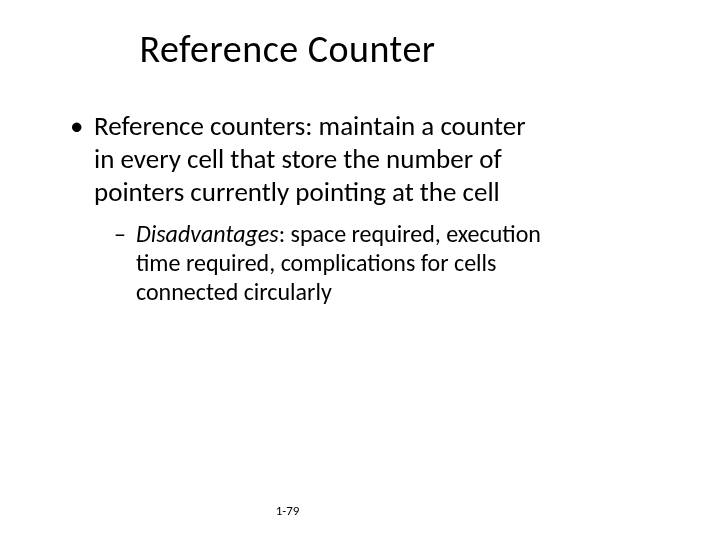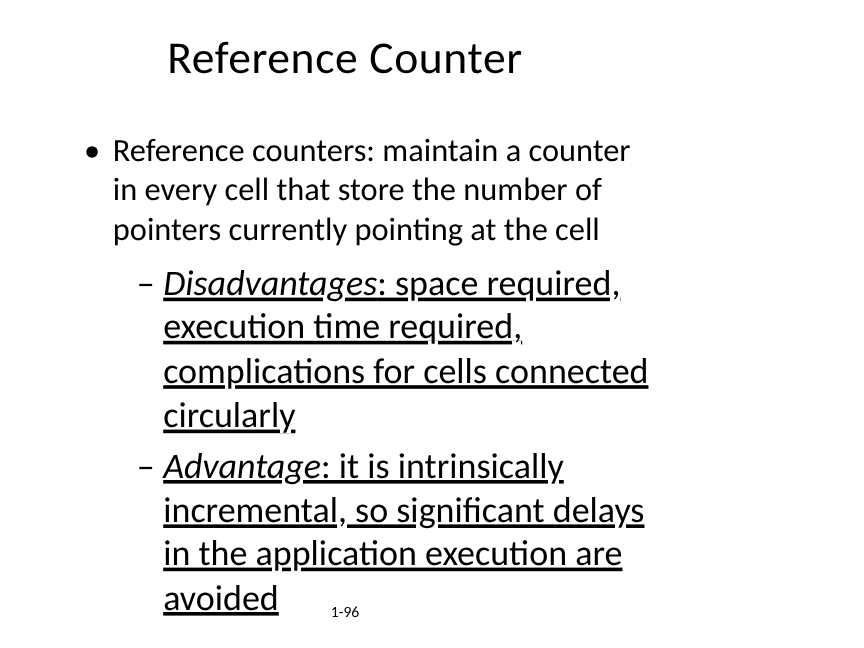--- a/index.html
+++ b/index.html
@@ -46,26 +46,25 @@
     left: 0;
     top: 0;
     font-size: 27px;
   }
   ul.level2 {
     list-style: none;
     padding: 0;
     margin: 10px 0 0 20px;
   }
   ul.level2 > li {
-    font-size: 30px;
+    font-size: 24px;
     line-height: 1.22;
     position: relative;
     padding-left: 22px;
     margin-bottom: 6px;
-    text-decoration: underline;
   }
   ul.level2 > li::before {
     content: "–";
     position: absolute;
     left: 0;
     top: 0;
   }
   .em {
     font-style: italic;
   }
@@ -85,21 +84,18 @@
 <div class="slide">
   <div class="title">Reference Counter</div>
   <div class="body">
     <ul class="level1">
       <li>
         <span>Reference counters: maintain a counter in every cell that store the number of pointers currently pointing at the cell</span>
         <ul class="level2">
           <li>
             <span class="em">Disadvantages</span><span>: space required, execution time required, complications for cells connected circularly</span>
           </li>
-          <li>
-            <span class="em">Advantage</span><span>: it is intrinsically incremental, so significant delays in the application execution are avoided</span>
-          </li>
         </ul>
       </li>
     </ul>
   </div>
-  <div class="footer">1-96</div>
+  <div class="footer">1-79</div>
 </div>
 
 </body></html>

